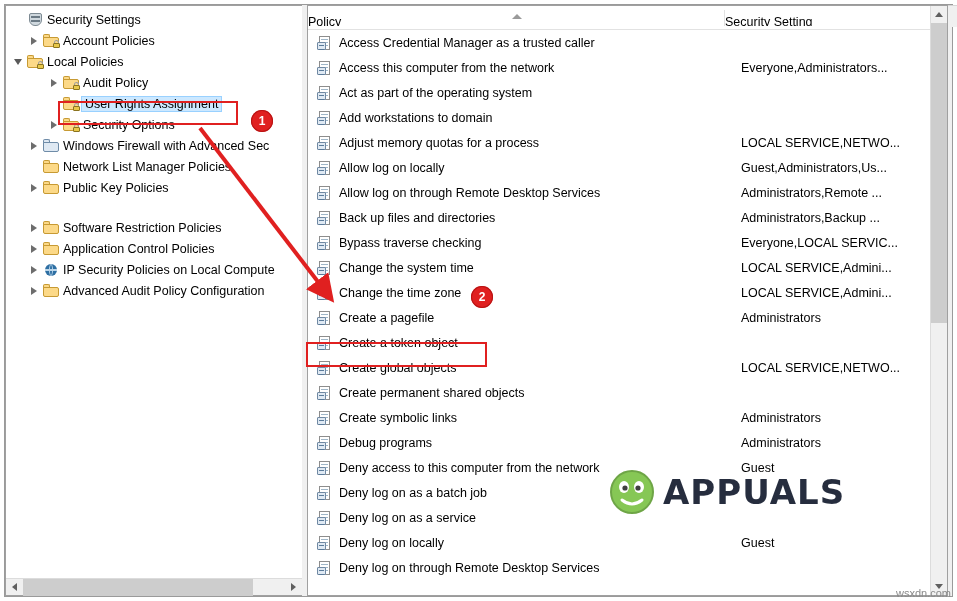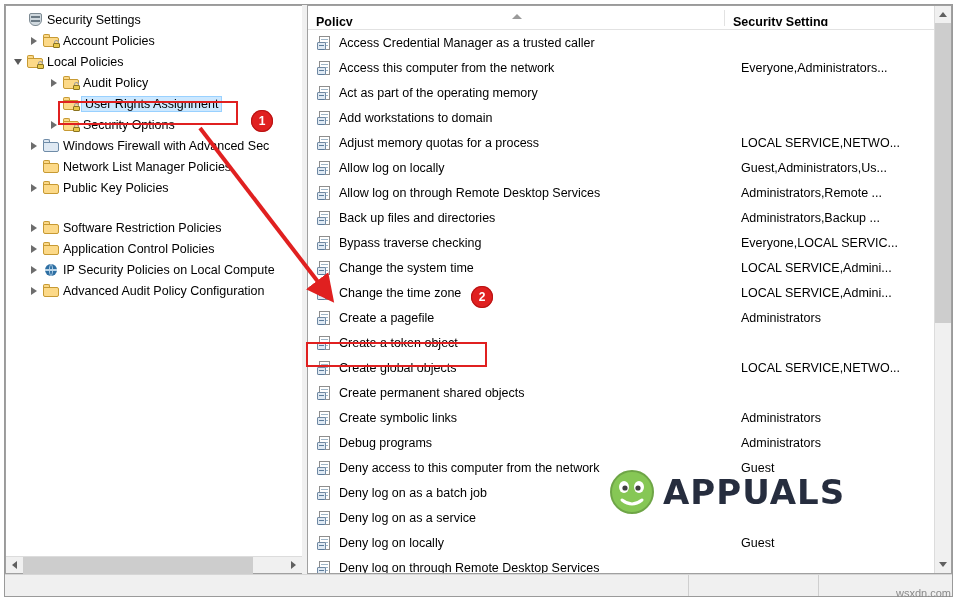--- a/index.html
+++ b/index.html
@@ -13,21 +13,21 @@
     overflow: hidden;
     position: relative;
   }
   .window {
     position: absolute;
     left: 4px; top: 4px;
     width: 949px; height: 593px;
     background: #f0f0f0;
     border: 1px solid #9a9a9a;
     display: flex;
-    flex-direction: column;
+    flex-direction: row;
   }
   .panes {
     position: relative;
     display: flex;
     flex: 1 1 auto;
     min-height: 0;
     padding: 0;
   }
   
   .left-pane {
@@ -130,28 +130,27 @@
     display: flex;
     height: 24px;
     flex: 0 0 24px;
     background: #ffffff;
     border-bottom: 1px solid #e2e2e2;
     align-items: center;
     position: relative;
   }
   .lv-header .col {
     font-size: 12.5px;
-    padding-left: 8px;
+    padding-left: 0;
     height: 16px;
     line-height: 24px;
     border-right: 1px solid #e2e2e2;
     position: relative;
     white-space: nowrap;
     overflow: hidden;
-    font-weight: bold;
   }
   .col-policy { width: 417px; flex: 0 0 417px; }
   .col-setting { width: 210px; flex: 0 0 210px; }
   .col-rest { flex: 1 1 auto; border-right: none !important; }
   .sortmark {
     position: absolute;
     left: 204px; top: 4px;
     width: 0; height: 0;
     border-left: 5px solid transparent;
     border-right: 5px solid transparent;
@@ -538,21 +537,21 @@
         </div>
         <div class="lv-row">
           <div class="pcell">
             <span class="pol-ico">
                 <span class="pg"></span>
                 <span class="l1"></span>
                 <span class="l2"></span>
                 <span class="l3"></span>
                 <span class="bdg"></span>
               </span>
-            <span>Act as part of the operating memory</span>
+            <span>Act as part of the operating system</span>
           </div>
           <div class="scell"></div>
         </div>
         <div class="lv-row">
           <div class="pcell">
             <span class="pol-ico">
                 <span class="pg"></span>
                 <span class="l1"></span>
                 <span class="l2"></span>
                 <span class="l3"></span>

